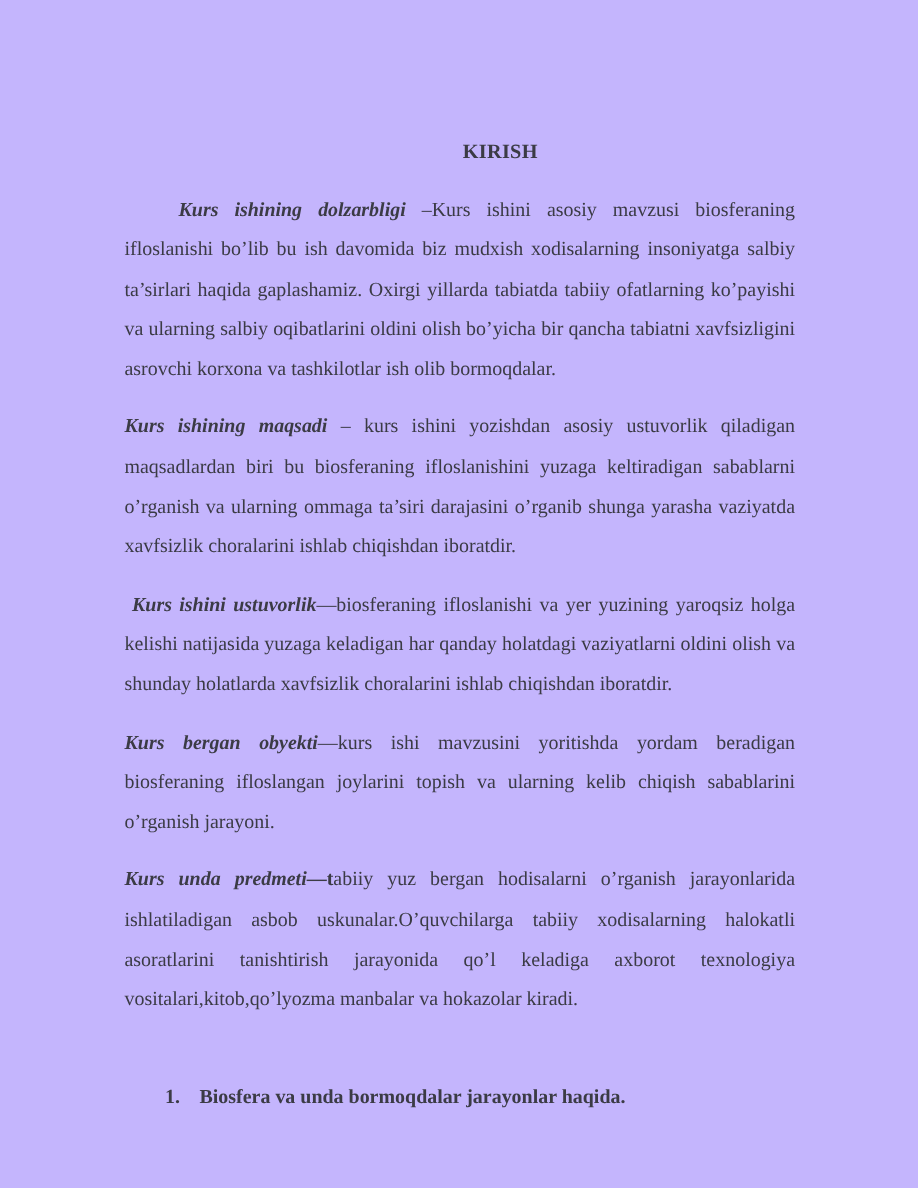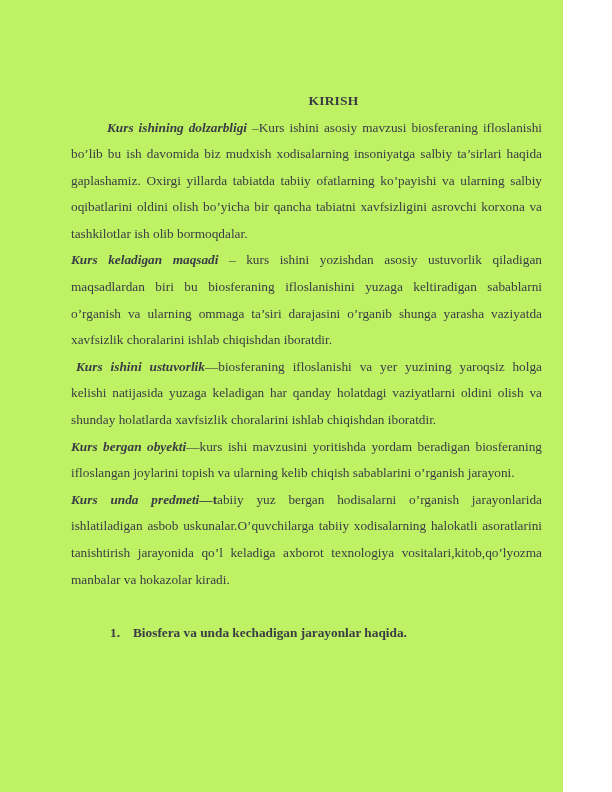--- a/index.html
+++ b/index.html
@@ -14,44 +14,44 @@
     overflow: hidden;
     font-family: "Liberation Serif", "DejaVu Serif", serif;
     color: #3b3b45;
     -webkit-font-smoothing: antialiased;
   }
 
   .page {
     position: absolute;
     left: 0;
     top: 0;
-    width: 563px;
+    width: 612px;
     height: 792px;
-    background: #bef264;
+    background: #c4b5fd;
   }
 
   .content {
     position: absolute;
     left: 71px;
     top: 88px;
     width: 471px;
   }
 
   .doc-title {
     font-size: 13.5px;
     font-weight: bold;
     text-align: center;
     line-height: 26.5px;
     letter-spacing: 0.2px;
     margin: 0 0 0 54px;
     color: #3b3b45;
   }
 
   p.para {
-    margin: 0;
+    margin: 12px;
     font-size: 13.3px;
     line-height: 26.6px;
     text-align: justify;
     text-justify: inter-word;
     color: #3b3b45;
     hyphens: none;
   }
 
   p.indent-lg { text-indent: 36px; }
   p.indent-sm { text-indent: 5px; }
@@ -91,28 +91,28 @@
 <body>
 
 <div class="page">
   <div class="content">
 
     <div class="doc-title">KIRISH</div>
 
     <p class="para indent-lg"><span class="lbl">Kurs ishining dolzarbligi</span><span> –Kurs ishini asosiy mavzusi biosferaning ifloslanishi bo’lib bu ish davomida biz mudxish xodisalarning insoniyatga salbiy ta’sirlari haqida gaplashamiz. Oxirgi yillarda tabiatda tabiiy ofatlarning ko’payishi va ularning salbiy oqibatlarini oldini olish bo’yicha bir qancha tabiatni xavfsizligini asrovchi korxona va tashkilotlar ish olib bormoqdalar.</span></p>
 
 
-    <p class="para indent-none"><span class="lbl">Kurs keladigan maqsadi</span><span> – kurs ishini yozishdan asosiy ustuvorlik qiladigan maqsadlardan biri bu biosferaning ifloslanishini yuzaga keltiradigan sabablarni o’rganish va ularning ommaga ta’siri darajasini o’rganib shunga yarasha vaziyatda xavfsizlik choralarini ishlab chiqishdan iboratdir.</span></p>
+    <p class="para indent-none"><span class="lbl">Kurs ishining maqsadi</span><span> – kurs ishini yozishdan asosiy ustuvorlik qiladigan maqsadlardan biri bu biosferaning ifloslanishini yuzaga keltiradigan sabablarni o’rganish va ularning ommaga ta’siri darajasini o’rganib shunga yarasha vaziyatda xavfsizlik choralarini ishlab chiqishdan iboratdir.</span></p>
 
     <p class="para indent-sm"><span class="lbl">Kurs ishini ustuvorlik</span><span>—biosferaning ifloslanishi va yer yuzining yaroqsiz holga kelishi natijasida yuzaga keladigan har qanday holatdagi vaziyatlarni oldini olish va shunday holatlarda xavfsizlik choralarini ishlab chiqishdan iboratdir.</span></p>
 
     <p class="para indent-none"><span class="lbl">Kurs bergan obyekti</span><span>—kurs ishi mavzusini yoritishda yordam beradigan biosferaning ifloslangan joylarini topish va ularning kelib chiqish sabablarini o’rganish jarayoni.</span></p>
 
     <p class="para indent-none"><span class="lbl">Kurs unda predmeti</span><span style="font-weight:bold">—t</span><span>abiiy yuz bergan hodisalarni o’rganish jarayonlarida ishlatiladigan asbob uskunalar.O’quvchilarga tabiiy xodisalarning halokatli asoratlarini tanishtirish jarayonida qo’l keladiga axborot texnologiya vositalari,kitob,qo’lyozma manbalar va hokazolar kiradi.</span></p>
 
     <div class="spacer-line"></div>
 
     <ul class="numlist">
-      <li><span class="marker">1.</span><span>Biosfera va unda kechadigan jarayonlar haqida.</span></li>
+      <li><span class="marker">1.</span><span>Biosfera va unda bormoqdalar jarayonlar haqida.</span></li>
     </ul>
 
   </div>
 </div>
 
 </body></html>

